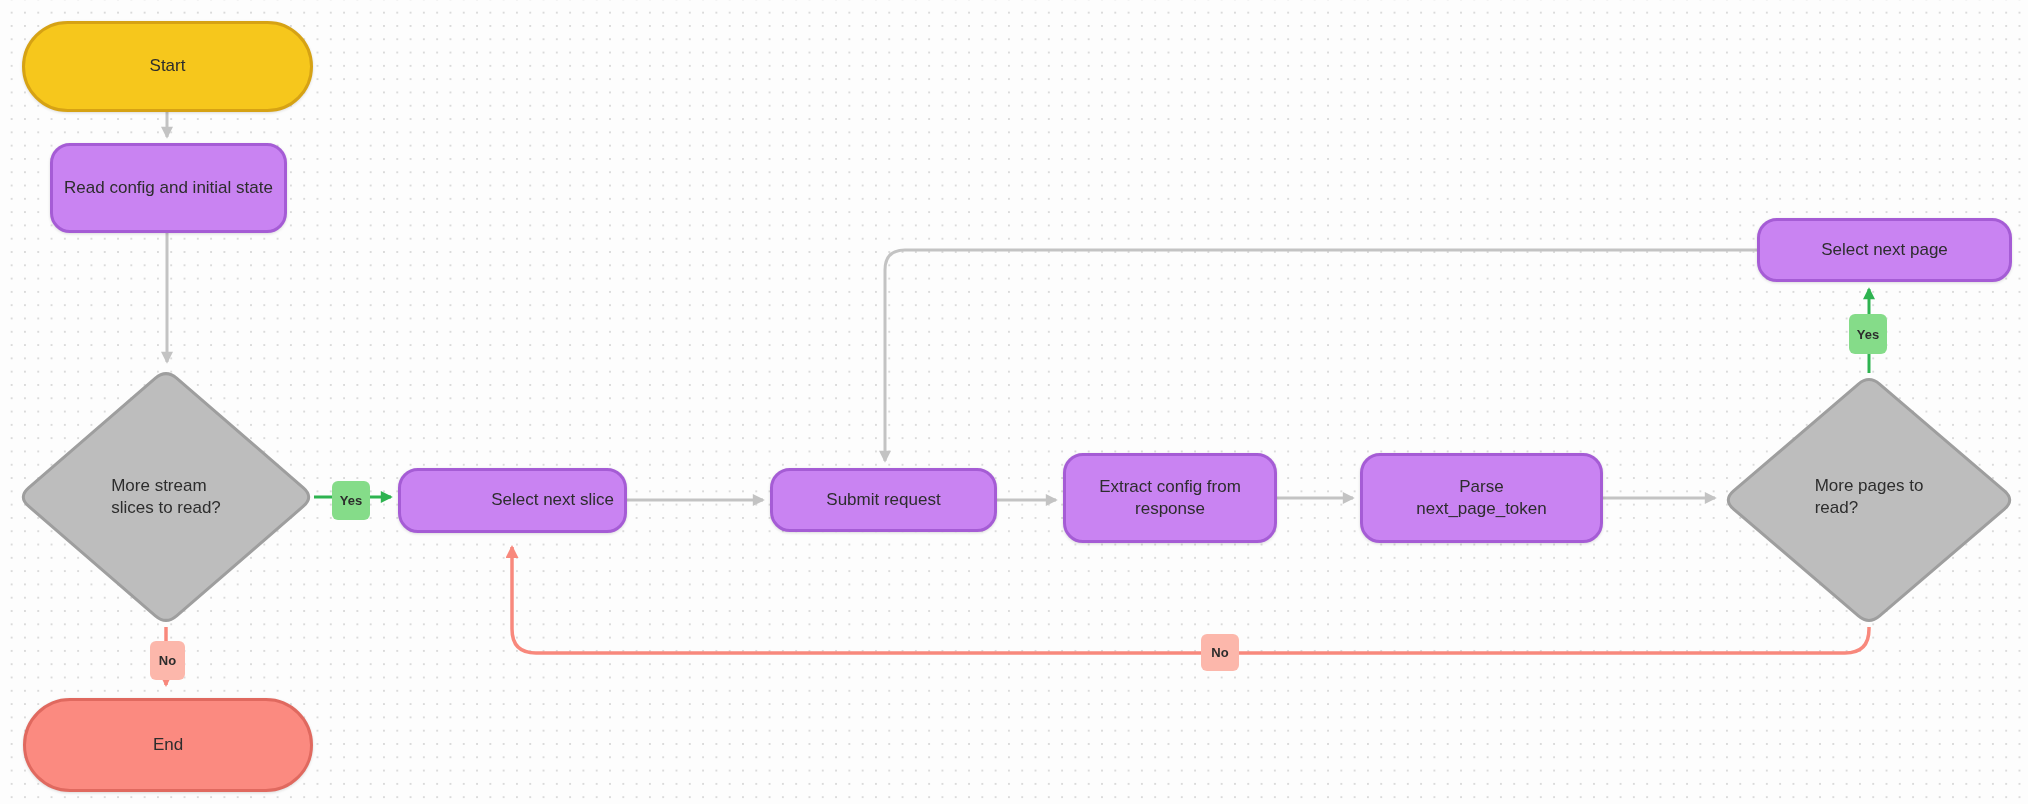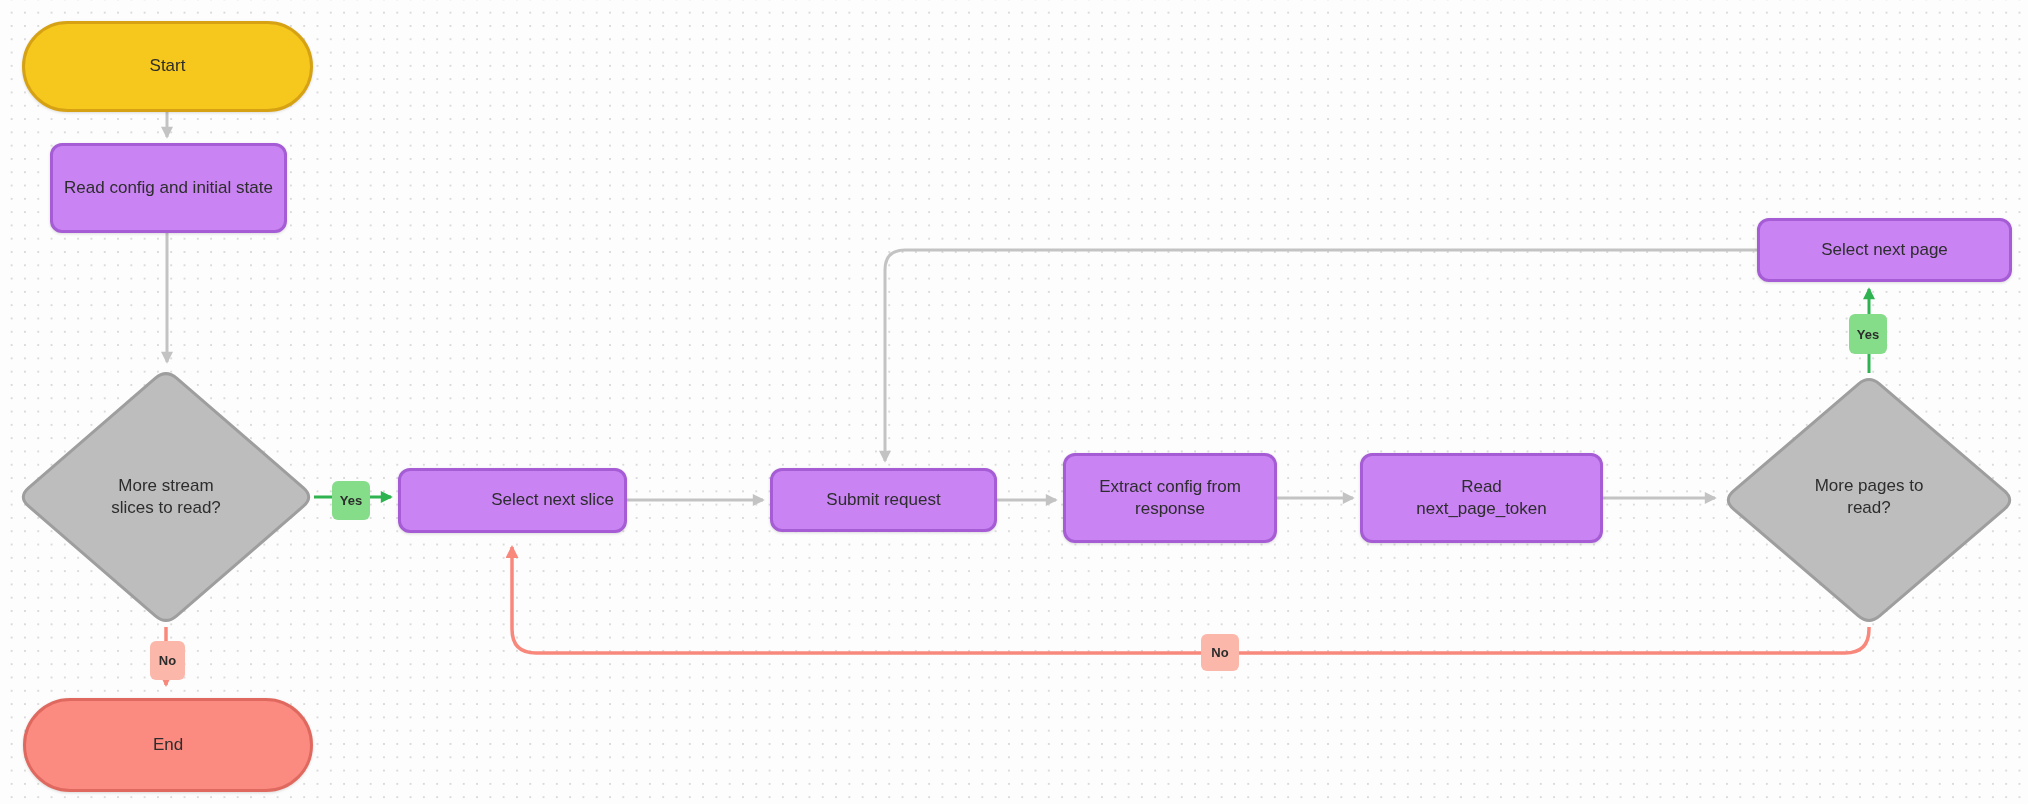--- a/index.html
+++ b/index.html
@@ -17,27 +17,27 @@
   .node{
     position:absolute;
     display:flex;align-items:center;justify-content:center;
     text-align:center;
     font-size:17px;line-height:1.32;color:#2d2d2d;
     box-sizing:border-box;
     white-space:pre-line;
     padding:0 10px;
     box-shadow:0 1px 3px rgba(0,0,0,.14);
   }
-  .process{background:#c983f2;border:3px solid #a55cd5;border-radius:12px;}
+  .process{background:#c983f2;border:3px solid #a55cd5;border-radius:20px;}
   .terminal-start{background:#f6c71c;border:3px solid #d6a214;border-radius:46px;}
   .terminal-end{background:#fb8a80;border:3px solid #e0695f;border-radius:47px;}
   .diamond-label{
     position:absolute;
     display:flex;align-items:center;justify-content:center;
-    text-align:center;font-size:17px;line-height:1.32;color:#2d2d2d;
+    font-size:17px;line-height:1.32;color:#2d2d2d;
     white-space:pre-line;
   }
   .badge{
     position:absolute;
     display:flex;align-items:center;justify-content:center;
     font-size:13px;font-weight:600;color:#2c2c2c;
     border-radius:6px;box-sizing:border-box;
   }
   .badge-yes{background:#85dc89;}
   .badge-no{background:#fcb7ab;}
@@ -97,21 +97,21 @@
 
   <div class="node process" style="left:770px;top:468px;width:227px;height:64px;">
     <span>Submit request</span>
   </div>
 
   <div class="node process" style="left:1063px;top:453px;width:214px;height:90px;">
     <span>Extract config from response</span>
   </div>
 
   <div class="node process" style="left:1360px;top:453px;width:243px;height:90px;">
-    <span>Read
+    <span>Parse
 next_page_token</span>
   </div>
 
   <div class="diamond-label" style="left:1789px;top:465px;width:160px;height:64px;">
     <span>More pages to
 read?</span>
   </div>
 
   <div class="node process" style="left:1757px;top:218px;width:255px;height:64px;">
     <span>Select next page</span>

